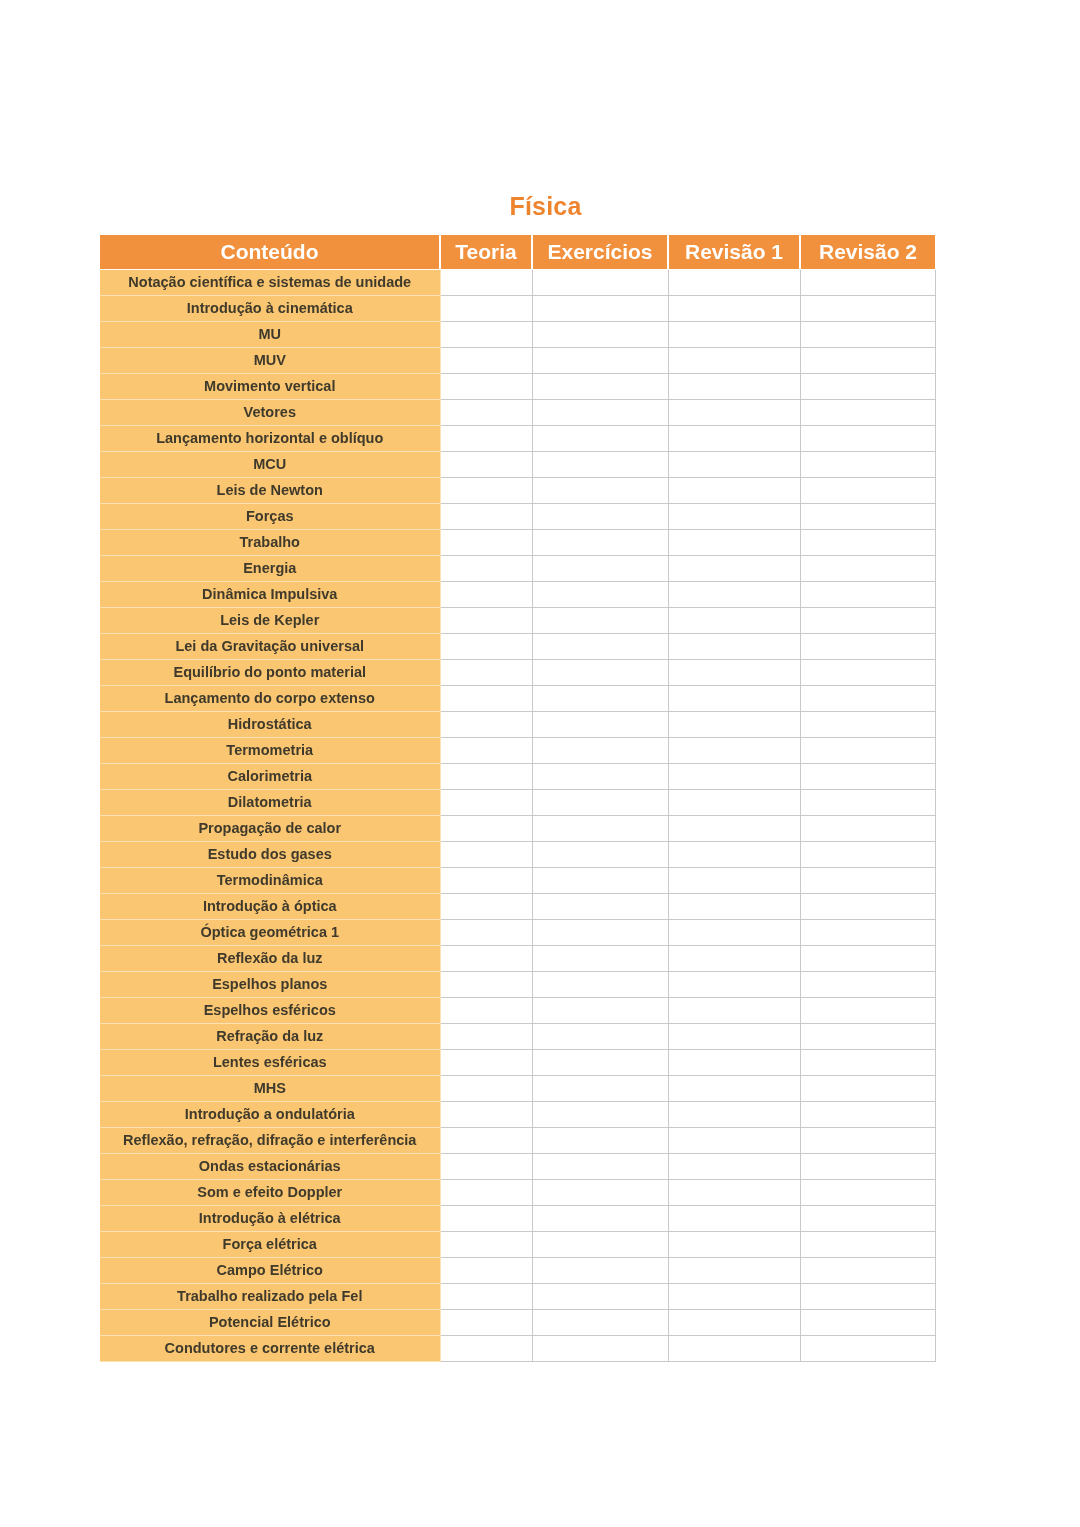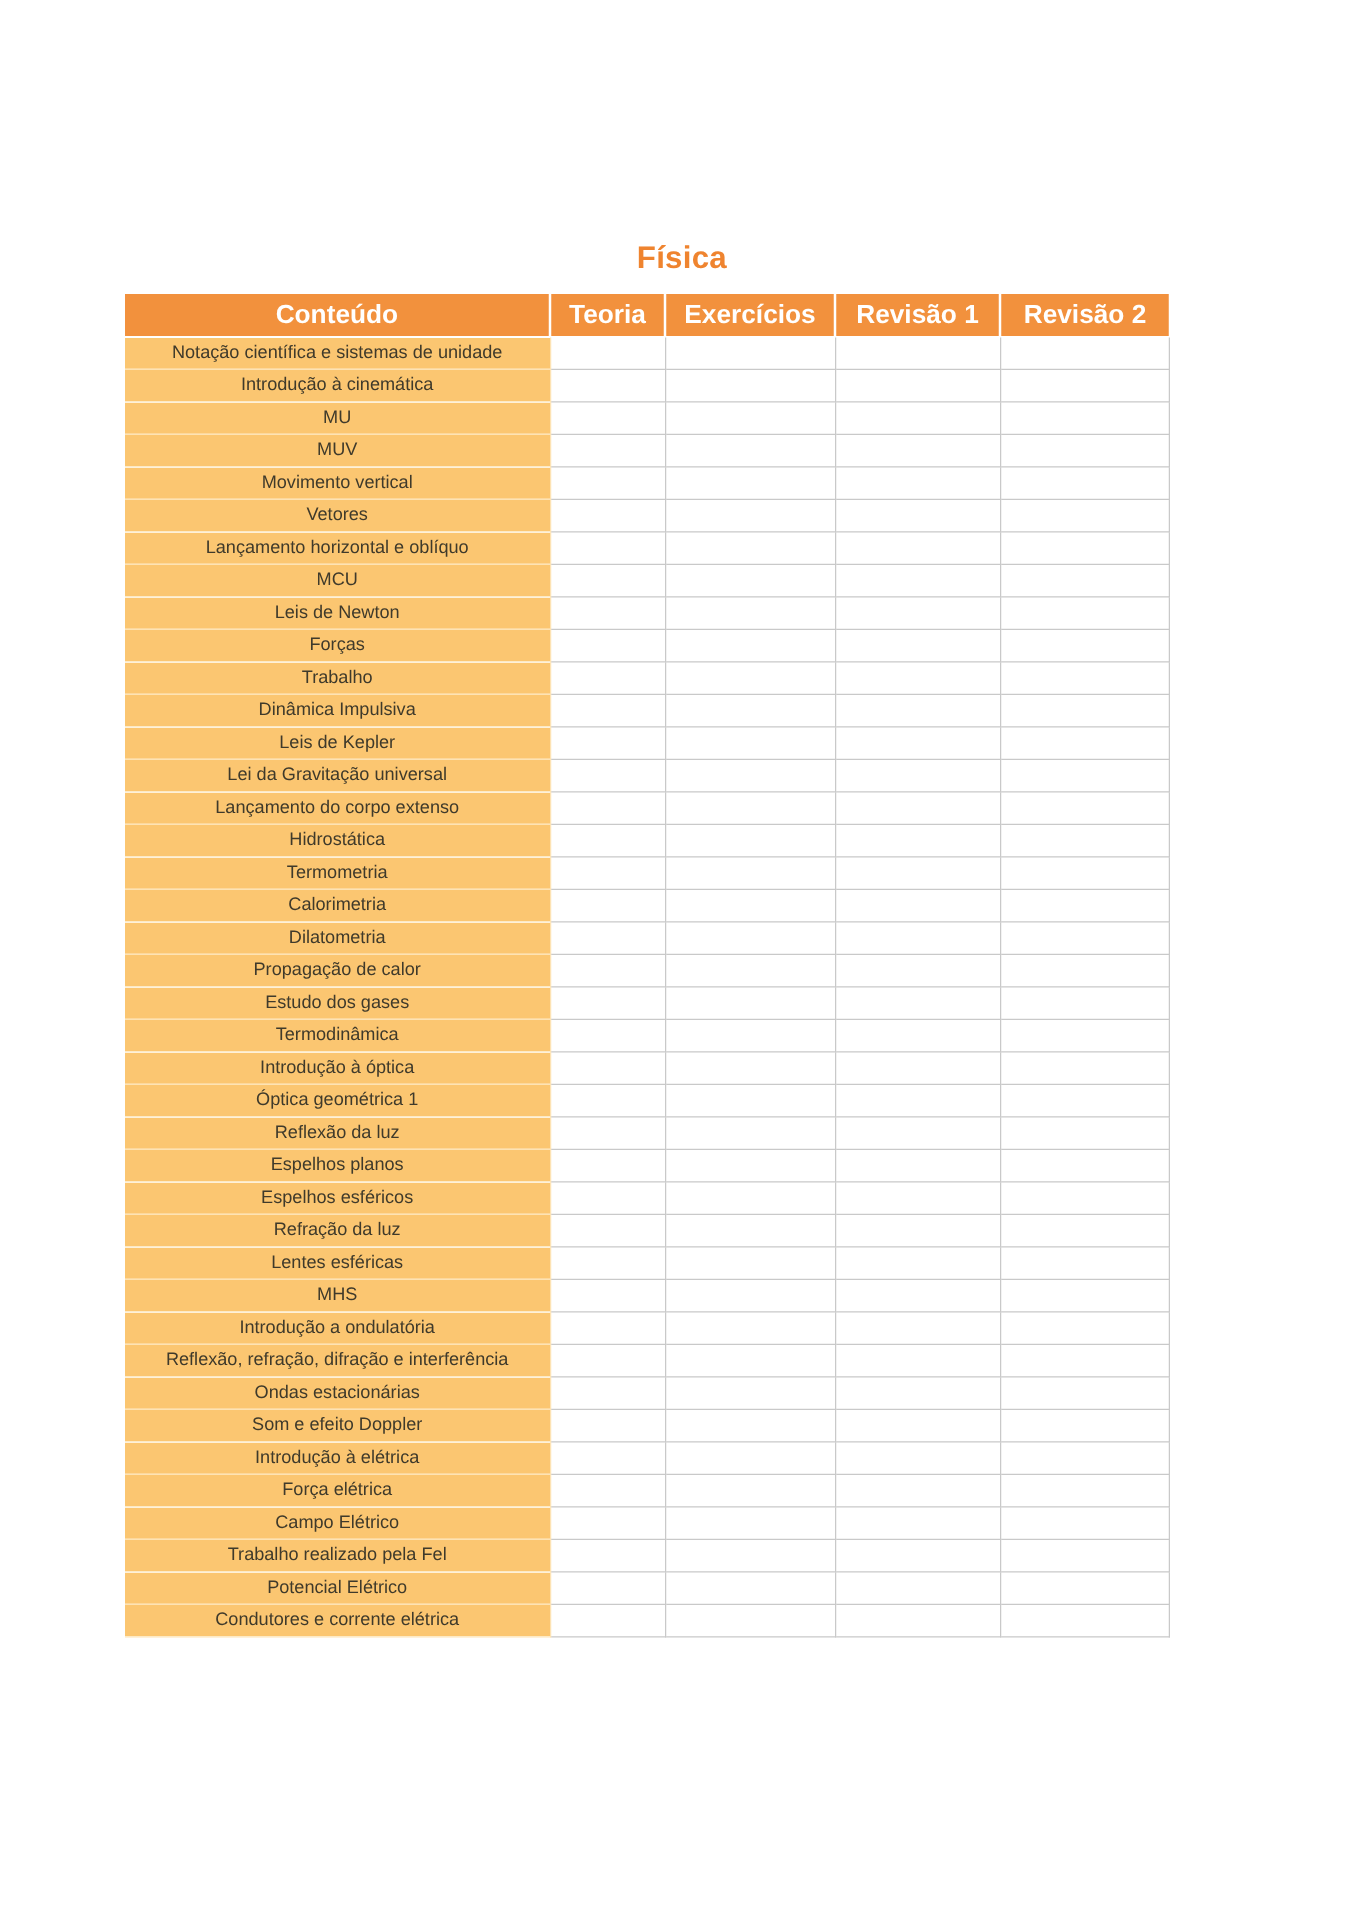--- a/index.html
+++ b/index.html
@@ -60,21 +60,21 @@
   td{
     height:26px;
     padding:0 3px;
     font-size:14.5px;
     overflow:hidden;
     white-space:nowrap;
   }
   td.topic-cell{
     background:var(--topic-bg);
     color:var(--topic-text);
-    font-weight:normal;
+    font-weight:bold;
     text-align:center;
     border:1px solid var(--topic-line);
     border-left:none;
   }
   td.status-cell{
     background:#ffffff;
     border:1px solid var(--grid-line);
   }
 </style>
 </head>
@@ -172,35 +172,49 @@
           <td class="status-cell"></td>
         </tr>
         <tr>
           <td class="topic-cell">Trabalho</td>
           <td class="status-cell"></td>
           <td class="status-cell"></td>
           <td class="status-cell"></td>
           <td class="status-cell"></td>
         </tr>
         <tr>
+          <td class="topic-cell">Energia</td>
+          <td class="status-cell"></td>
+          <td class="status-cell"></td>
+          <td class="status-cell"></td>
+          <td class="status-cell"></td>
+        </tr>
+        <tr>
           <td class="topic-cell">Dinâmica Impulsiva</td>
           <td class="status-cell"></td>
           <td class="status-cell"></td>
           <td class="status-cell"></td>
           <td class="status-cell"></td>
         </tr>
         <tr>
           <td class="topic-cell">Leis de Kepler</td>
           <td class="status-cell"></td>
           <td class="status-cell"></td>
           <td class="status-cell"></td>
           <td class="status-cell"></td>
         </tr>
         <tr>
           <td class="topic-cell">Lei da Gravitação universal</td>
+          <td class="status-cell"></td>
+          <td class="status-cell"></td>
+          <td class="status-cell"></td>
+          <td class="status-cell"></td>
+        </tr>
+        <tr>
+          <td class="topic-cell">Equilíbrio do ponto material</td>
           <td class="status-cell"></td>
           <td class="status-cell"></td>
           <td class="status-cell"></td>
           <td class="status-cell"></td>
         </tr>
         <tr>
           <td class="topic-cell">Lançamento do corpo extenso</td>
           <td class="status-cell"></td>
           <td class="status-cell"></td>
           <td class="status-cell"></td>

